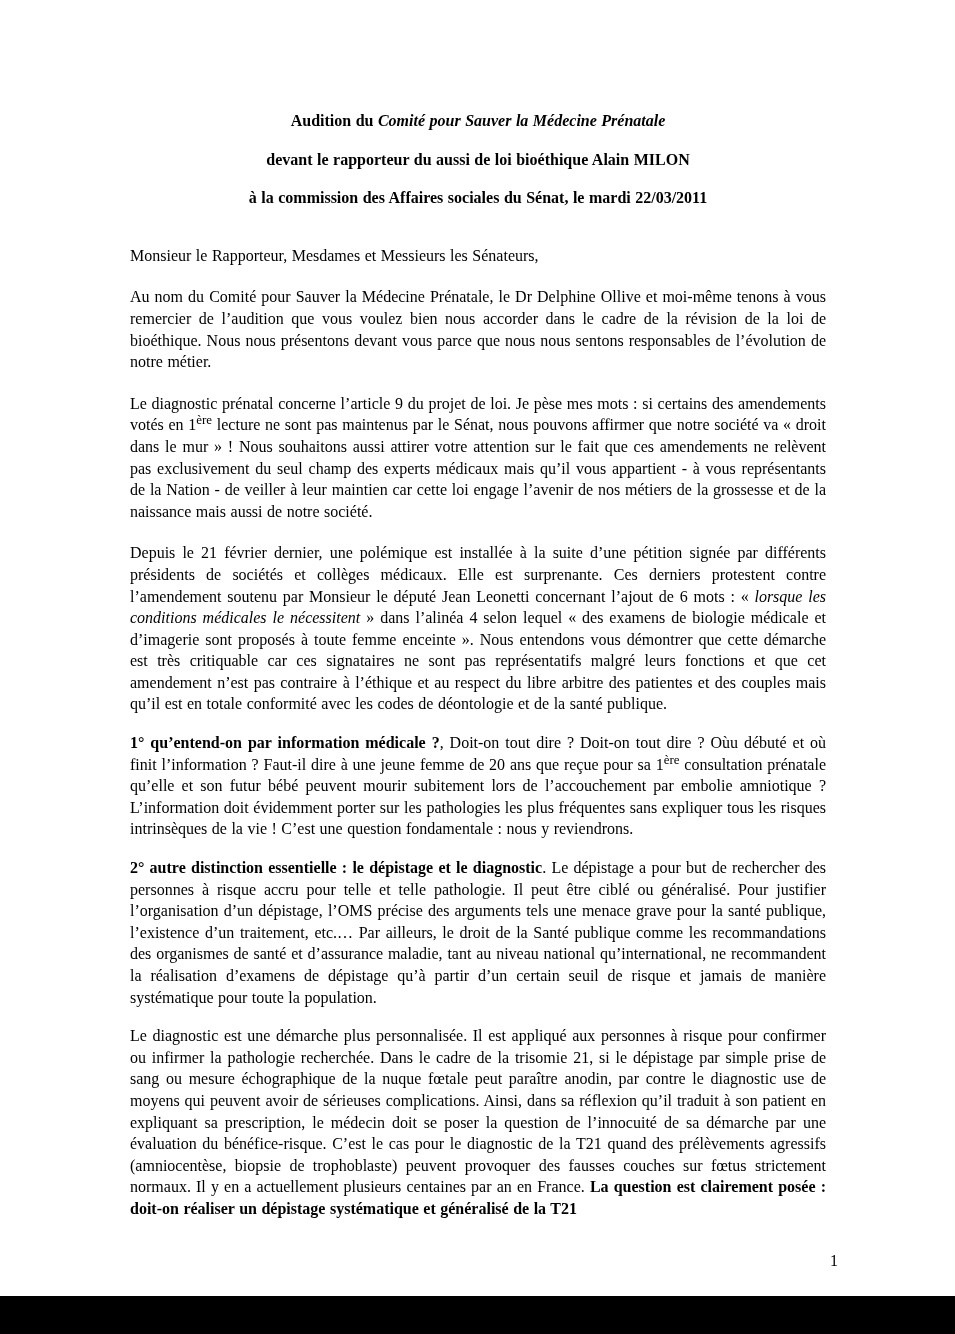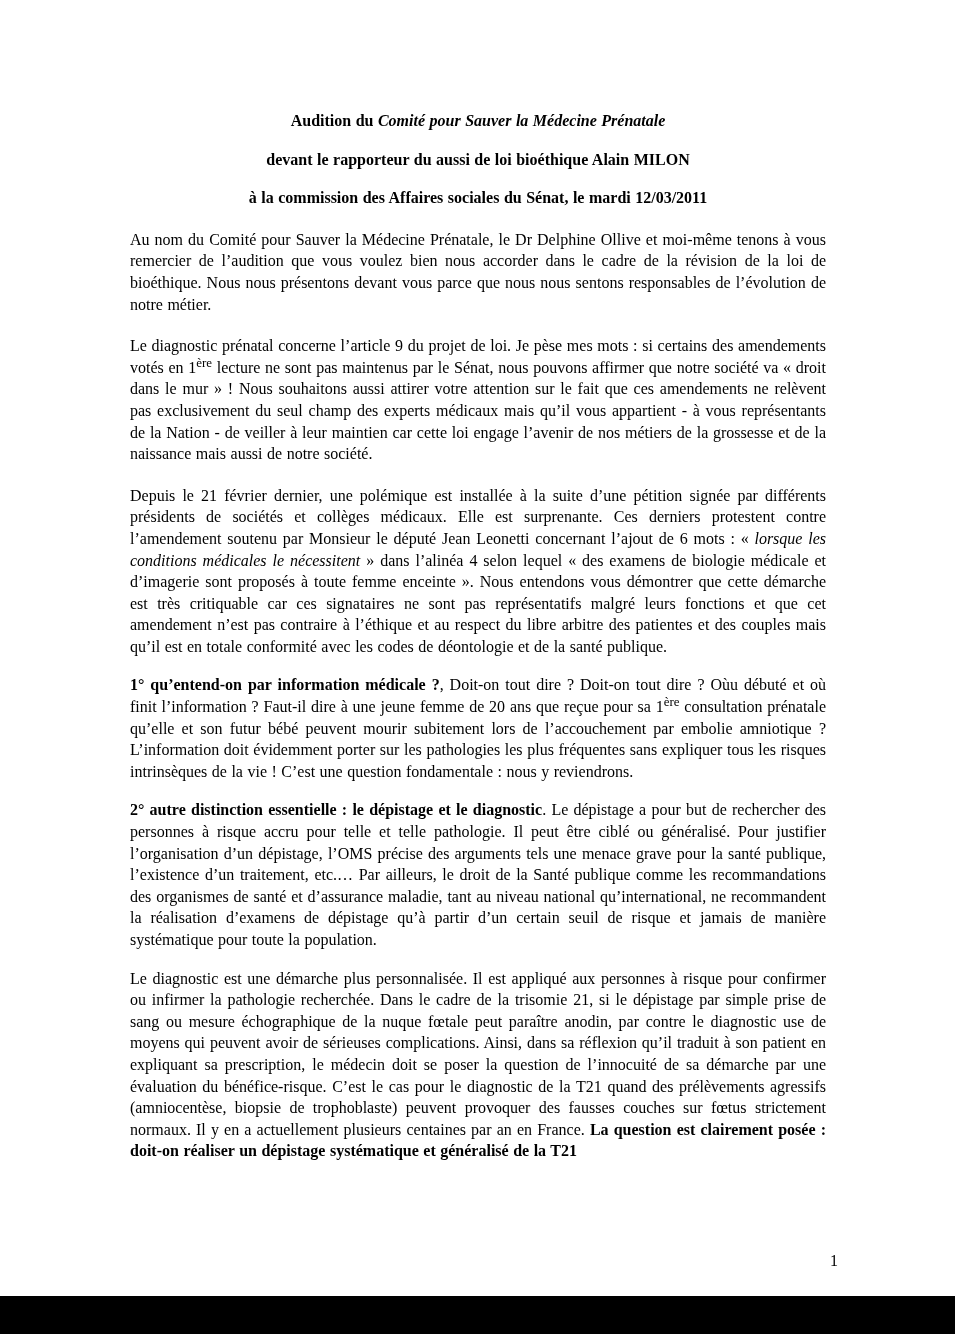--- a/index.html
+++ b/index.html
@@ -75,21 +75,22 @@
     background: #000000;
   }
 </style>
 </head>
 <body>
 
 <div class="page">
   <div>
       <p class="block title-first"><span>Audition du </span><span class="i">Comité pour Sauver la Médecine Prénatale</span></p>
       <p class="block title-line"><span>devant le rapporteur du aussi de loi bioéthique Alain MILON</span></p>
-      <p class="block title-line"><span>à la commission des Affaires sociales du Sénat, le mardi 12/03/2011</span></p>
+      <p class="block title-line"><span>à la commission des Affaires sociales du Sénat, le mardi 22/03/2011</span></p>
+      <p class="block salutation"><span>Monsieur le Rapporteur, Mesdames et Messieurs les Sénateurs,</span></p>
       <p class="block para"><span>Au nom du Comité pour Sauver la Médecine Prénatale, le Dr Delphine Ollive et moi-même tenons à vous remercier de l’audition que vous voulez bien nous accorder dans le cadre de la révision de la loi de bioéthique. Nous nous présentons devant vous parce que </span><span class="u">nous nous sentons responsables de l’évolution de notre métier</span><span>.</span></p>
       <p class="block para"><span>Le diagnostic prénatal concerne l’article 9 du projet de loi. Je pèse mes mots : si certains des amendements votés en 1</span><sup>ère</sup><span> lecture ne sont pas maintenus par le Sénat, nous pouvons affirmer que notre société va « droit dans le mur » ! Nous souhaitons aussi attirer votre attention sur le fait que ces amendements ne relèvent pas exclusivement du seul champ des experts médicaux mais qu’il vous appartient - à vous représentants de la Nation - de veiller à leur maintien car cette loi engage l’avenir de nos métiers de la grossesse et de la naissance mais aussi de notre société.</span></p>
       <p class="block para"><span>Depuis le 21 février dernier, une polémique est installée à la suite d’une pétition signée par différents présidents de sociétés et collèges médicaux. Elle est surprenante. Ces derniers protestent contre l’amendement soutenu par Monsieur le député Jean Leonetti concernant l’ajout de 6 mots : « </span><span class="i">lorsque les conditions médicales le nécessitent</span><span> » dans l’alinéa 4 selon lequel « des examens de biologie médicale et d’imagerie sont proposés à toute femme enceinte ». Nous entendons vous démontrer que cette démarche est très critiquable car ces signataires ne sont pas représentatifs malgré leurs fonctions et que cet amendement n’est pas contraire à l’éthique et au respect du libre arbitre des patientes et des couples mais qu’il est en totale conformité avec les codes de déontologie et de la santé publique.</span></p>
       <p class="block para-tight"><span class="b">1° </span><span class="b u">qu’entend-on par information médicale ?</span><span>, Doit-on tout dire ? Doit-on tout dire ? Oùu débuté et où finit l’information ?  Faut-il dire à une jeune femme de 20 ans que reçue pour sa 1</span><sup>ère</sup><span> consultation prénatale qu’elle et son futur bébé peuvent mourir subitement lors de l’accouchement par embolie amniotique ? L’information doit évidemment porter sur les pathologies les plus fréquentes sans expliquer tous les risques intrinsèques de la vie ! C’est une question fondamentale : nous y reviendrons.</span></p>
       <p class="block para-tight"><span class="b">2° autre distinction essentielle : </span><span class="b u">le dépistage et le diagnostic</span><span>. Le </span><span class="u">dépistage</span><span> a pour but de rechercher des personnes à risque accru pour telle et telle pathologie. Il peut être ciblé ou généralisé. Pour justifier l’organisation d’un dépistage, l’OMS précise des arguments tels une menace grave pour la santé publique, l’existence d’un traitement, etc.…  Par ailleurs, le droit de la Santé publique comme les recommandations des organismes de santé et d’assurance maladie, tant au niveau national qu’international, ne recommandent la réalisation d’examens de dépistage qu’à partir d’un certain seuil de risque et jamais de manière systématique pour toute la population.</span></p>
       <p class="block para-tight"><span>Le </span><span class="u">diagnostic</span><span> est une démarche plus personnalisée. Il est appliqué aux personnes à risque pour confirmer ou infirmer la pathologie recherchée. Dans le cadre de la trisomie 21, si le dépistage par simple prise de sang ou mesure échographique de la nuque fœtale peut paraître anodin, par contre le diagnostic use de moyens qui peuvent avoir de sérieuses complications. Ainsi, dans sa réflexion qu’il traduit à son patient en expliquant sa prescription, le médecin doit se poser la question de l’innocuité de sa démarche par une évaluation du bénéfice-risque.  C’est le cas pour le diagnostic de la T21 quand des prélèvements agressifs (amniocentèse, biopsie de trophoblaste) peuvent provoquer des fausses couches sur fœtus strictement normaux. Il y en a actuellement plusieurs centaines par an en France. </span><span class="b">La question est clairement posée : doit-on réaliser un dépistage systématique et généralisé de la T21</span></p>
     </div>
 </div>
 
 <div class="page-number">1</div>

